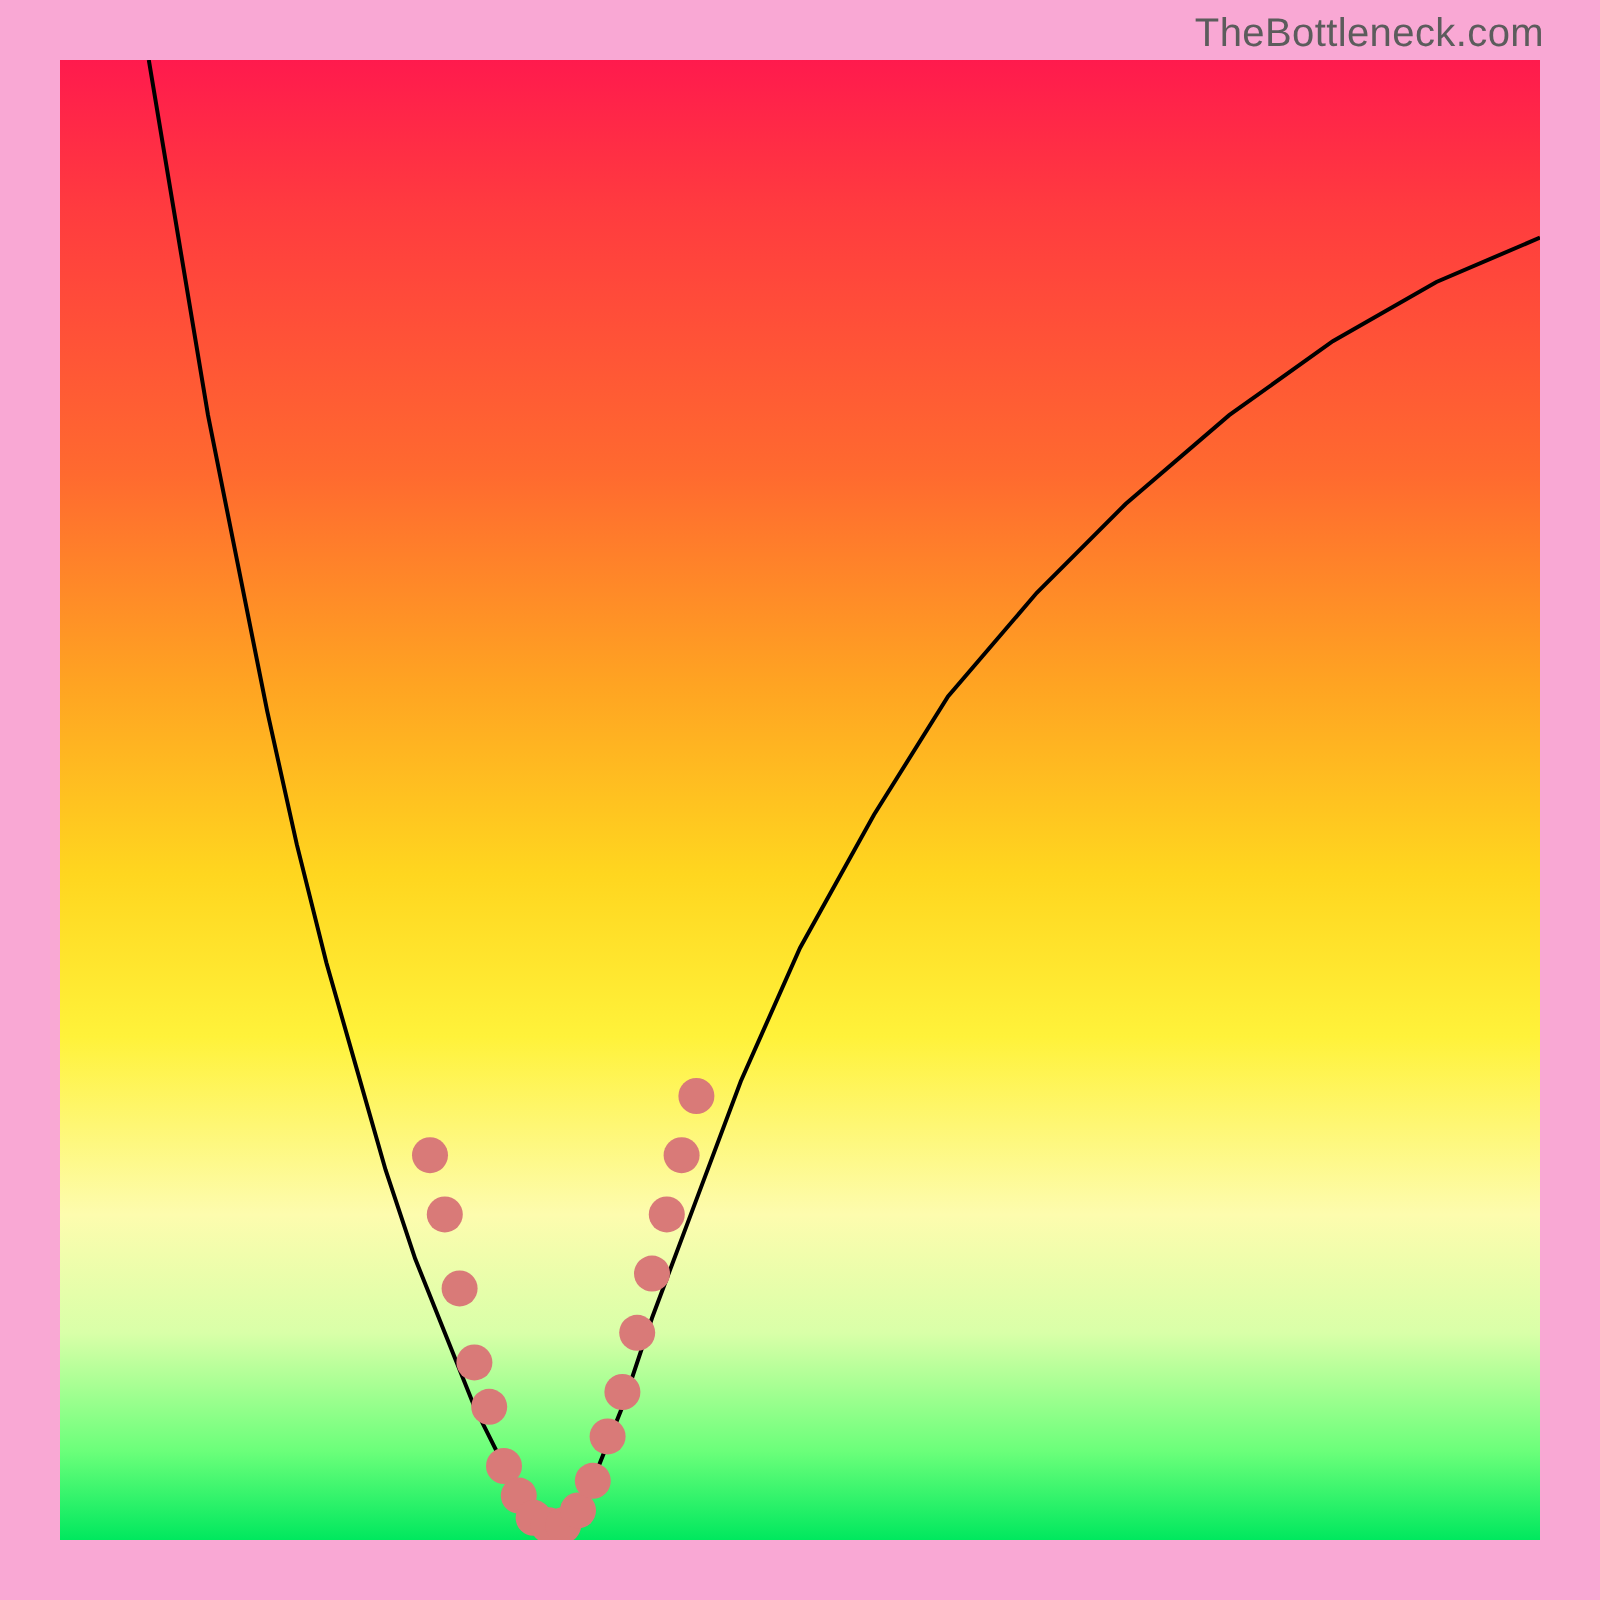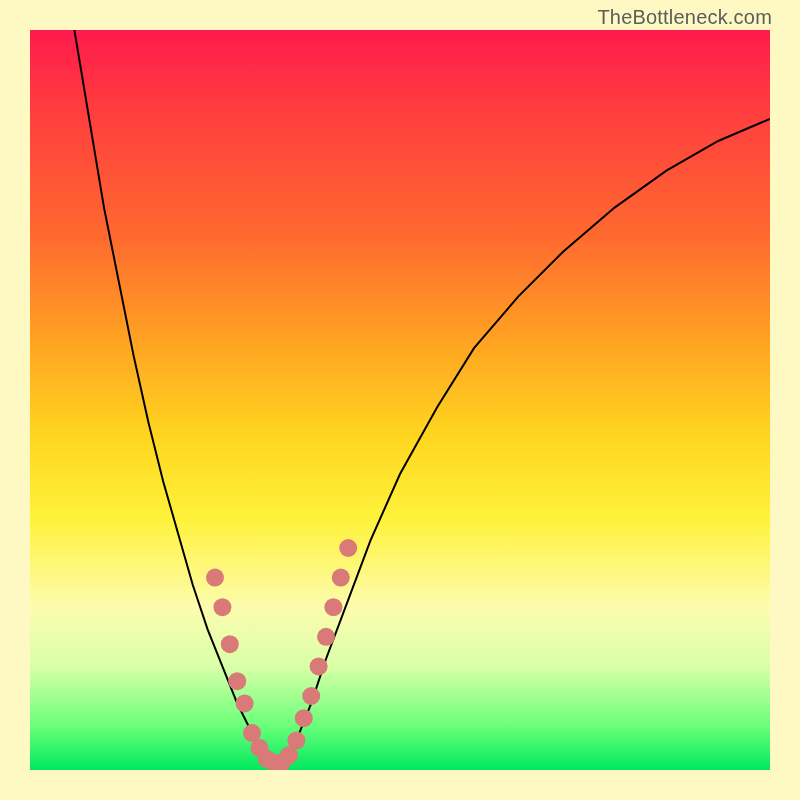--- a/index.html
+++ b/index.html
@@ -7,21 +7,21 @@
     padding: 0;
     width: 800px;
     height: 800px;
     overflow: hidden;
     background: #000;
     font-family: Arial, Helvetica, sans-serif;
   }
   .frame {
     position: absolute;
     inset: 0;
-    background: #fef9c3;
+    background: #f9a8d4;
   }
   .plot-area {
     position: absolute;
     left: 30px;
     top: 30px;
     width: 740px;
     height: 740px;
     overflow: hidden;
   }
   .gradient-bg {

